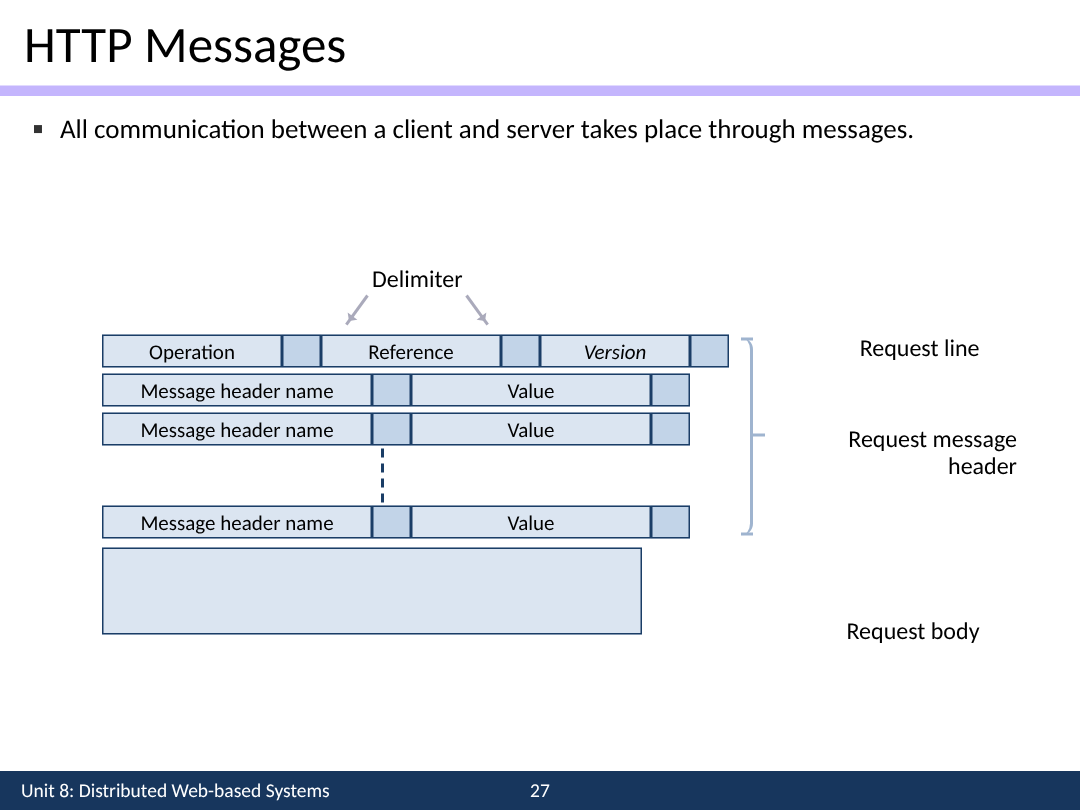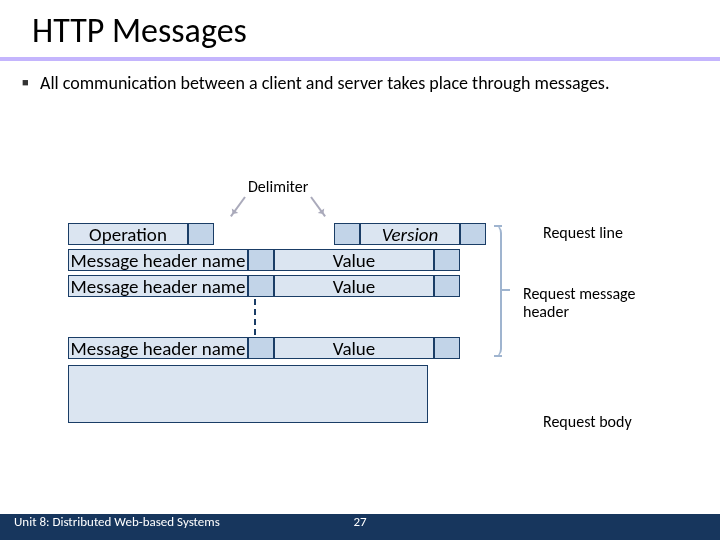--- a/index.html
+++ b/index.html
@@ -3,22 +3,22 @@
 <meta charset="utf-8">
 <style>
   * { box-sizing: border-box; margin: 0; padding: 0; }
   body {
     width: 720px; height: 540px;
     font-family: Calibri, "Segoe UI", Arial, sans-serif;
     background: #fff; color: #000;
     position: relative;
   }
   .title {
-    font-size: 34px; padding: 10px 16px 6px 32px;
-    border-bottom: 4px solid #c4b5fd;
+    font-size: 34px; padding: 10px 16px 6px 16px;
+    border-bottom: 7px solid #c4b5fd;
   }
   .bullets { padding: 10px 44px 0 40px; }
   .bullets li {
     list-style: none; position: relative;
     font-size: 18px; line-height: 1.35;
     text-align: justify; margin-bottom: 14px;
   }
   .bullets li::before {
     content: "■"; font-size: 11px; color: #333;
     position: absolute; left: -18px; top: 5px;
@@ -36,21 +36,21 @@
   }
   .arrow::after {
     content: ""; position: absolute; bottom: -1px; left: -3px;
     border: 4px solid transparent; border-top-color: #aab;
   }
   .arrow1 { left: 196px; top: 20px; height: 24px; transform: rotate(36deg); transform-origin: top; }
   .arrow2 { left: 262px; top: 20px; height: 24px; transform: rotate(-36deg); transform-origin: top; }
   .cell {
     position: absolute; border: 1px solid #1a3d66;
     background: #dbe5f1; text-align: center;
-    font-size: 19px; display: flex;
+    font-size: 14px; display: flex;
     align-items: center; justify-content: center;
   }
   .delim { background: #c2d4e8; }
   
   .op   { left: 20px;  top: 46px; width: 120px; height: 22px; }
   .d1   { left: 140px; top: 46px; width: 26px;  height: 22px; }
   .ref  { left: 166px; top: 46px; width: 120px; height: 22px; }
   .d2   { left: 286px; top: 46px; width: 26px;  height: 22px; }
   .ver  { left: 312px; top: 46px; width: 100px; height: 22px; font-style: italic; }
   .d3   { left: 412px; top: 46px; width: 26px;  height: 22px; }
@@ -72,21 +72,21 @@
     position: absolute; left: 206px; top: 122px;
     height: 36px; border-left: 2px dashed #1a3d66;
   }
   
   .body-box {
     position: absolute; left: 20px; top: 188px;
     width: 360px; height: 58px;
     border: 1px solid #1a3d66; background: #dbe5f1;
   }
   
-  .rlabel { position: absolute; font-size: 16px; text-align: left; }
+  .rlabel { position: absolute; font-size: 16px; text-align: right; }
   .rl-line { left: 495px; top: 46px; width: 110px; }
   .rl-hdr  { left: 475px; top: 108px; width: 155px; line-height: 1.1; }
   .rl-body { left: 495px; top: 235px; width: 110px; }
   
   .brace {
     position: absolute; left: 440px; top: 48px;
     width: 14px; height: 132px;
     border-right: 2px solid #9fb4cf;
     border-top-right-radius: 8px;
     border-bottom-right-radius: 8px;
@@ -97,41 +97,42 @@
   }
   .brace::before { top: 0; } .brace::after { bottom: 0; }
   .brace-nub {
     position: absolute; left: 454px; top: 112px;
     width: 8px; height: 2px; background: #9fb4cf;
   }
   
   .footer {
     position: absolute; left: 0; bottom: 0;
     width: 720px; height: 26px; background: #17365d; color: #fff;
-    font-size: 13px; display: flex; 
+    font-size: 13px; display: flex; align-items: center;
     padding: 0 14px; justify-content: space-between;
   }
   .footer .mid { position: absolute; left: 50%; transform: translateX(-50%); }
 </style>
 </head>
 <body>
 
 <div class="title">HTTP Messages</div>
 
 <ul class="bullets">
   <li>All communication between a client and server takes place through messages.</li>
 </ul>
 
 <div class="diagram">
   <div class="delim-label">Delimiter</div>
   <div class="arrow arrow1"></div>
   <div class="arrow arrow2"></div>
 
   <div class="cell op">Operation</div>
   <div class="cell delim d1"></div>
+  <div class="cell ref">Reference</div>
   <div class="cell delim d2"></div>
   <div class="cell ver">Version</div>
   <div class="cell delim d3"></div>
 
   <div class="cell hname1">Message header name</div>
   <div class="cell delim hd1"></div>
   <div class="cell hval1">Value</div>
   <div class="cell delim he1"></div>
 
   <div class="cell hname2">Message header name</div>

